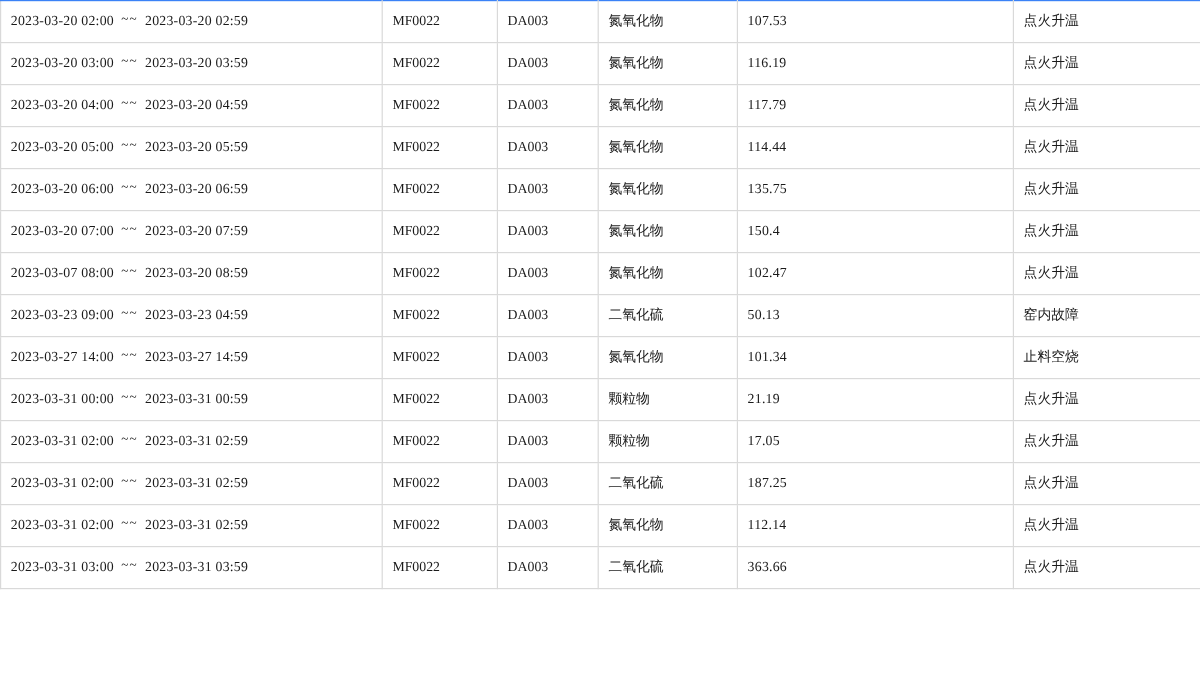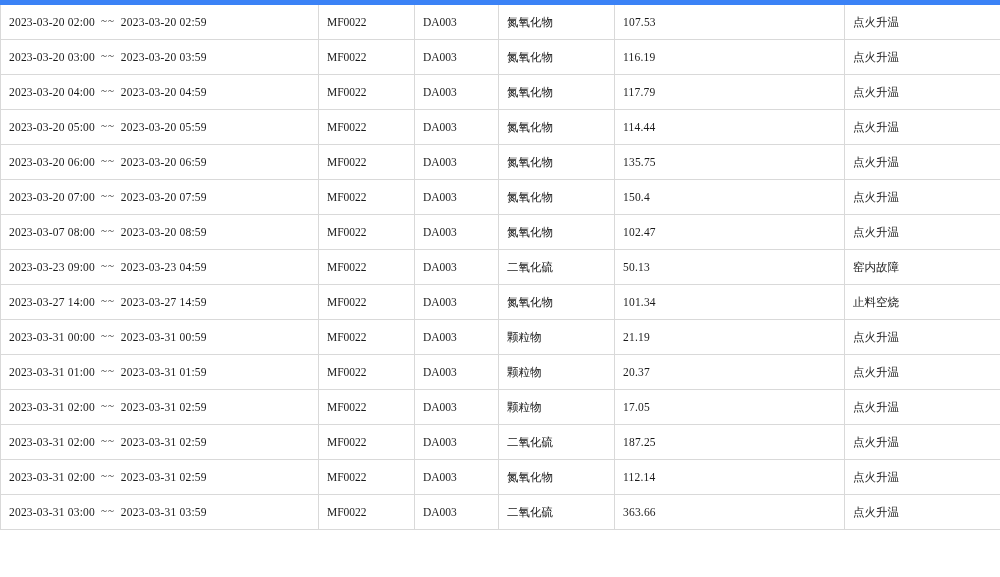--- a/index.html
+++ b/index.html
@@ -33,21 +33,21 @@
   
   col.c-period { width: 318px; }
   col.c-code   { width: 96px; }
   col.c-device { width: 84px; }
   col.c-pollut { width: 116px; }
   col.c-value  { width: 230px; }
   col.c-reason { width: 156px; }
 
   
   table.data-table tr:first-child td {
-    border-top: 5px solid #3b82f6;
+    border-top: 1px solid #3b82f6;
   }
 
   .period-cell {
     letter-spacing: 0.2px;
   }
   .range-sep {
     display: inline-block;
     padding: 0 6px;
     position: relative;
     top: -2px;
@@ -145,28 +145,20 @@
       </tr>
       <tr>
         <td class="period-cell"><span>2023-03-31 00:00</span><span class="range-sep">~~</span><span>2023-03-31 00:59</span></td>
         <td>MF0022</td>
         <td>DA003</td>
         <td>颗粒物</td>
         <td class="num-cell">21.19</td>
         <td>点火升温</td>
       </tr>
       <tr>
-        <td class="period-cell"><span>2023-03-31 01:00</span><span class="range-sep">~~</span><span>2023-03-31 01:59</span></td>
-        <td>MF0022</td>
-        <td>DA003</td>
-        <td>颗粒物</td>
-        <td class="num-cell">20.37</td>
-        <td>点火升温</td>
-      </tr>
-      <tr>
         <td class="period-cell"><span>2023-03-31 02:00</span><span class="range-sep">~~</span><span>2023-03-31 02:59</span></td>
         <td>MF0022</td>
         <td>DA003</td>
         <td>颗粒物</td>
         <td class="num-cell">17.05</td>
         <td>点火升温</td>
       </tr>
       <tr>
         <td class="period-cell"><span>2023-03-31 02:00</span><span class="range-sep">~~</span><span>2023-03-31 02:59</span></td>
         <td>MF0022</td>

